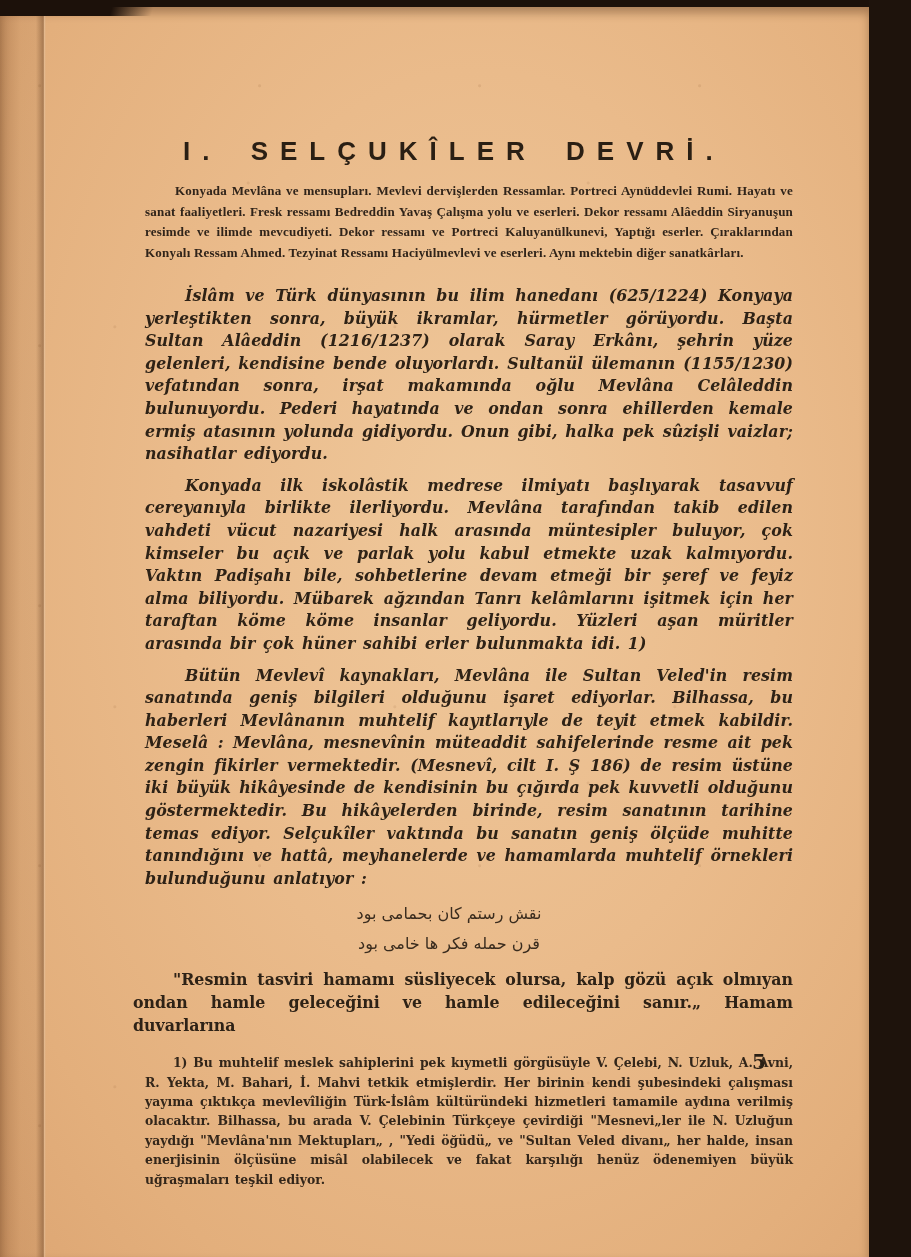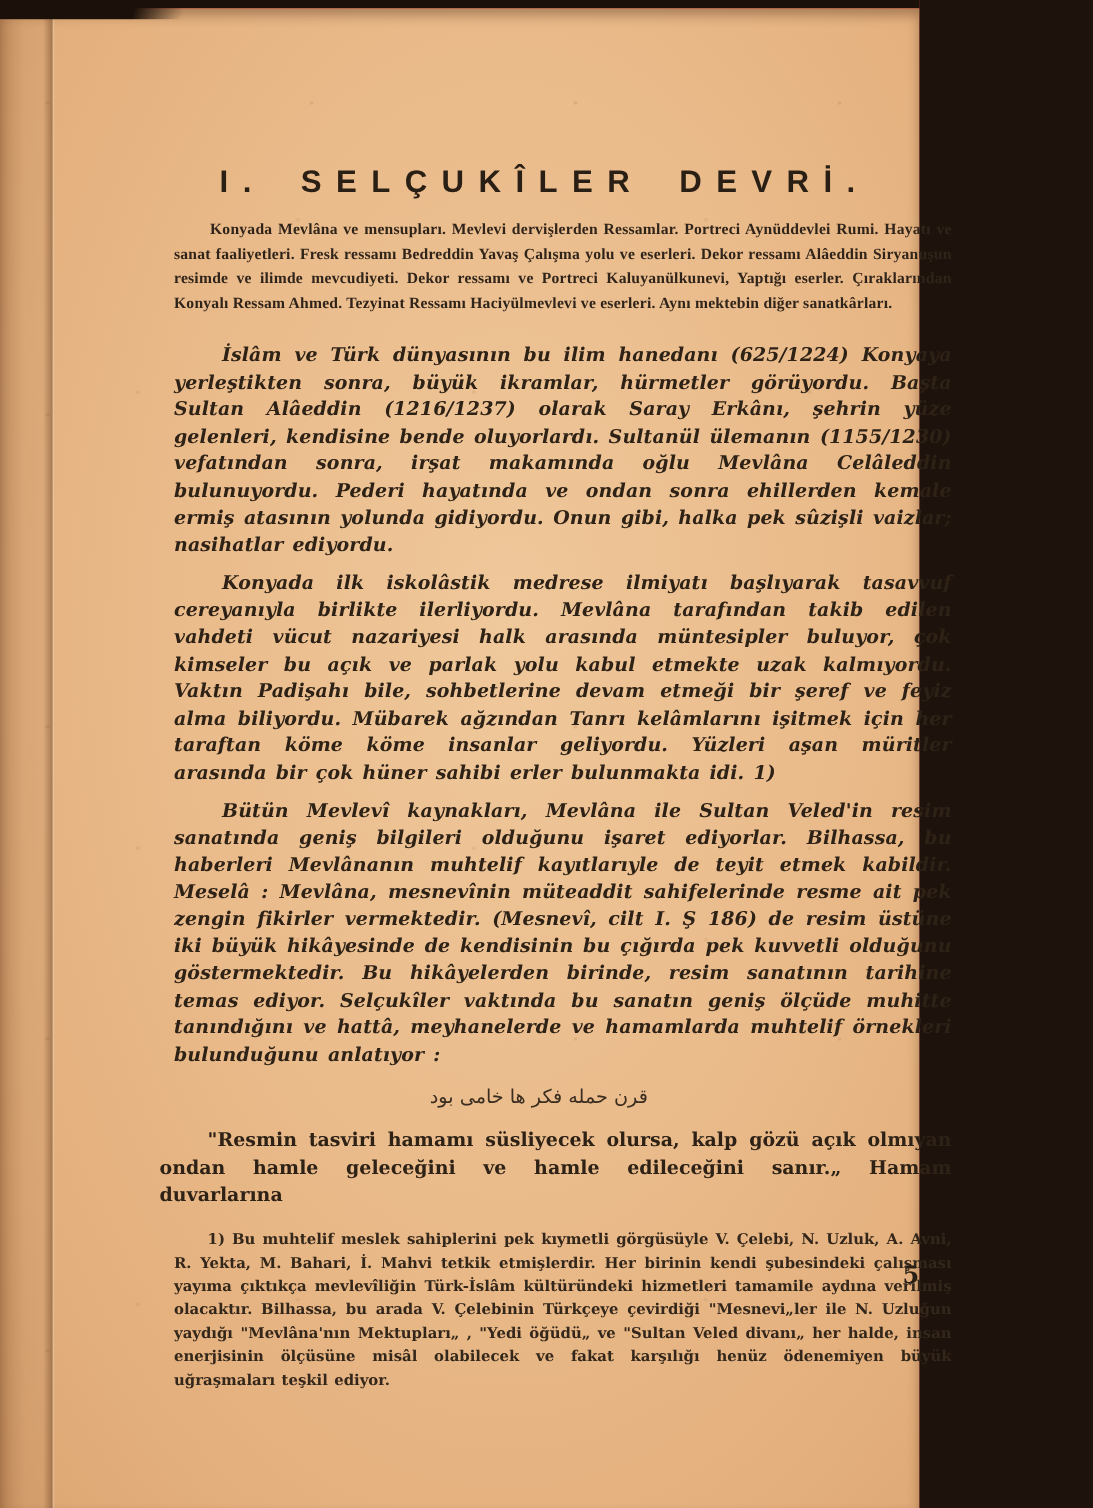--- a/index.html
+++ b/index.html
@@ -3,22 +3,22 @@
 <meta charset="utf-8">
 <style>
   html,body{margin:0;padding:0;}
   body{
     width:911px;height:1257px;
     background:#1e130c;
     font-family:"DejaVu Serif", serif;
     overflow:hidden;
   }
   .scan{
-    position:relative;width:766px;height:1257px;
-    background:#ef4444;
+    position:relative;width:869px;height:1257px;
+    background:#8b5cf6;
   }
   
   .paper{
     position:absolute;left:0;top:7px;right:0;bottom:0;
     background:
       radial-gradient(ellipse at 55% 42%, #efc89b 0%, #eabb8b 45%, #e3af7c 80%, #dda673 100%);
     box-shadow:inset 0 6px 10px rgba(60,30,10,.35);
   }
   
   .gutter{
@@ -146,20 +146,21 @@
 
     <p class="abstract">Konyada Mevlâna ve mensupları. Mevlevi dervişlerden Ressamlar. Portreci Aynüddevlei Rumi. Hayatı ve sanat faaliyetleri. Fresk ressamı Bedreddin Yavaş Çalışma yolu ve eserleri. Dekor ressamı Alâeddin Siryanuşun resimde ve ilimde mevcudiyeti. Dekor ressamı ve Portreci Kaluyanülkunevi, Yaptığı eserler. Çıraklarından Konyalı Ressam Ahmed. Tezyinat Ressamı Haciyülmevlevi ve eserleri. Aynı mektebin diğer sanatkârları.</p>
 
     <p class="bodypara">İslâm ve Türk dünyasının bu ilim hanedanı (625/1224) Konyaya yerleştikten sonra, büyük ikramlar, hürmetler görüyordu. Başta Sultan Alâeddin (1216/1237) olarak Saray Erkânı, şehrin yüze gelenleri, kendisine bende oluyorlardı. Sultanül ülemanın (1155/1230) vefatından sonra, irşat makamında oğlu Mevlâna Celâleddin bulunuyordu. Pederi hayatında ve ondan sonra ehillerden kemale ermiş atasının yolunda gidiyordu. Onun gibi, halka pek sûzişli vaizlar; nasihatlar ediyordu.</p>
 
     <p class="bodypara">Konyada ilk iskolâstik medrese ilmiyatı başlıyarak tasavvuf cereyanıyla birlikte ilerliyordu. Mevlâna tarafından takib edilen vahdeti vücut nazariyesi halk arasında müntesipler buluyor, çok kimseler bu açık ve parlak yolu kabul etmekte uzak kalmıyordu. Vaktın Padişahı bile, sohbetlerine devam etmeği bir şeref ve feyiz alma biliyordu. Mübarek ağzından Tanrı kelâmlarını işitmek için her taraftan köme köme insanlar geliyordu. Yüzleri aşan müritler arasında bir çok hüner sahibi erler bulunmakta idi. 1)</p>
 
     <p class="bodypara">Bütün Mevlevî kaynakları, Mevlâna ile Sultan Veled'in resim sanatında geniş bilgileri olduğunu işaret ediyorlar. Bilhassa, bu haberleri Mevlânanın muhtelif kayıtlarıyle de teyit etmek kabildir. Meselâ : Mevlâna, mesnevînin müteaddit sahifelerinde resme ait pek zengin fikirler vermektedir. (Mesnevî, cilt I. Ş 186) de resim üstüne iki büyük hikâyesinde de kendisinin bu çığırda pek kuvvetli olduğunu göstermektedir. Bu hikâyelerden birinde, resim sanatının tarihine temas ediyor. Selçukîler vaktında bu sanatın geniş ölçüde muhitte tanındığını ve hattâ, meyhanelerde ve hamamlarda muhtelif örnekleri bulunduğunu anlatıyor :</p>
 
     <div class="verse">
+      <div>نقش رستم كان بحمامى بود</div>
       <div>قرن حمله فكر ها خامى بود</div>
     </div>
 
     <p class="quotepara">"Resmin tasviri hamamı süsliyecek olursa, kalp gözü açık olmıyan ondan hamle geleceğini ve hamle edileceğini sanır.„ Hamam duvarlarına</p>
 
     <p class="footnote">1) Bu muhtelif meslek sahiplerini pek kıymetli görgüsüyle V. Çelebi, N. Uzluk, A. Avni, R. Yekta, M. Bahari, İ. Mahvi tetkik etmişlerdir. Her birinin kendi şubesindeki çalışması yayıma çıktıkça mevlevîliğin Türk-İslâm kültüründeki hizmetleri tamamile aydına verilmiş olacaktır. Bilhassa, bu arada V. Çelebinin Türkçeye çevirdiği "Mesnevi„ler ile N. Uzluğun yaydığı "Mevlâna'nın Mektupları„ , "Yedi öğüdü„ ve "Sultan Veled divanı„ her halde, insan enerjisinin ölçüsüne misâl olabilecek ve fakat karşılığı henüz ödenemiyen büyük uğraşmaları teşkil ediyor.</p>
 
   </div>
 
   <div class="pagenum">5</div>

